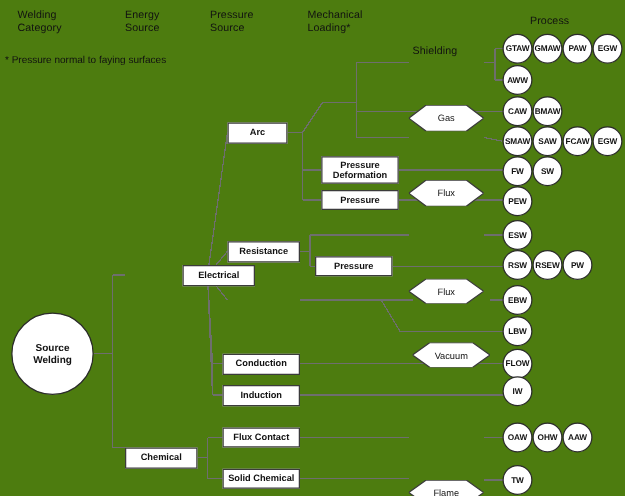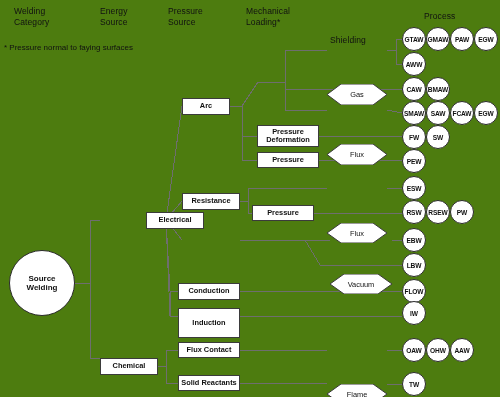--- a/index.html
+++ b/index.html
@@ -169,23 +169,23 @@
 
   <div class="node root-circle" style="left:9px;top:250px;width:66px;height:66px;">Source
 Welding</div>
 
   <div class="node box" style="left:100px;top:212px;width:58px;height:17px;margin-left:46px;">Electrical</div>
   <div class="node box" style="left:100px;top:358px;width:58px;height:17px;">Chemical</div>
 
   <div class="node box" style="left:182px;top:98px;width:48px;height:17px;">Arc</div>
   <div class="node box" style="left:182px;top:193px;width:58px;height:17px;">Resistance</div>
   <div class="node box" style="left:178px;top:283px;width:62px;height:17px;">Conduction</div>
-  <div class="node box" style="left:178px;top:308px;width:62px;height:30px;">Induction</div>
+  <div class="node box" style="left:178px;top:308px;width:62px;height:17px;">Induction</div>
   <div class="node box" style="left:178px;top:342px;width:62px;height:16px;">Flux Contact</div>
-  <div class="node box" style="left:178px;top:375px;width:62px;height:16px;">Solid Reactants</div>
+  <div class="node box" style="left:178px;top:375px;width:62px;height:16px;">Solid Chemical</div>
 
   <div class="node box" style="left:257px;top:125px;width:62px;height:22px;">Pressure
 Deformation</div>
   <div class="node box" style="left:257px;top:152px;width:62px;height:16px;">Pressure</div>
   <div class="node box" style="left:252px;top:205px;width:62px;height:16px;">Pressure</div>
 
   <div class="hexwrap" style="left:327px;top:40px;width:60px;height:21px;">
     <svg width="60" height="21" viewBox="0 0 60 21">
         <polygon points="14,0 46,0 60,10.5 46,21 14,21 0,10.5" fill="#fff" stroke="#3b3b3b" stroke-width="1"></polygon>
       </svg>

